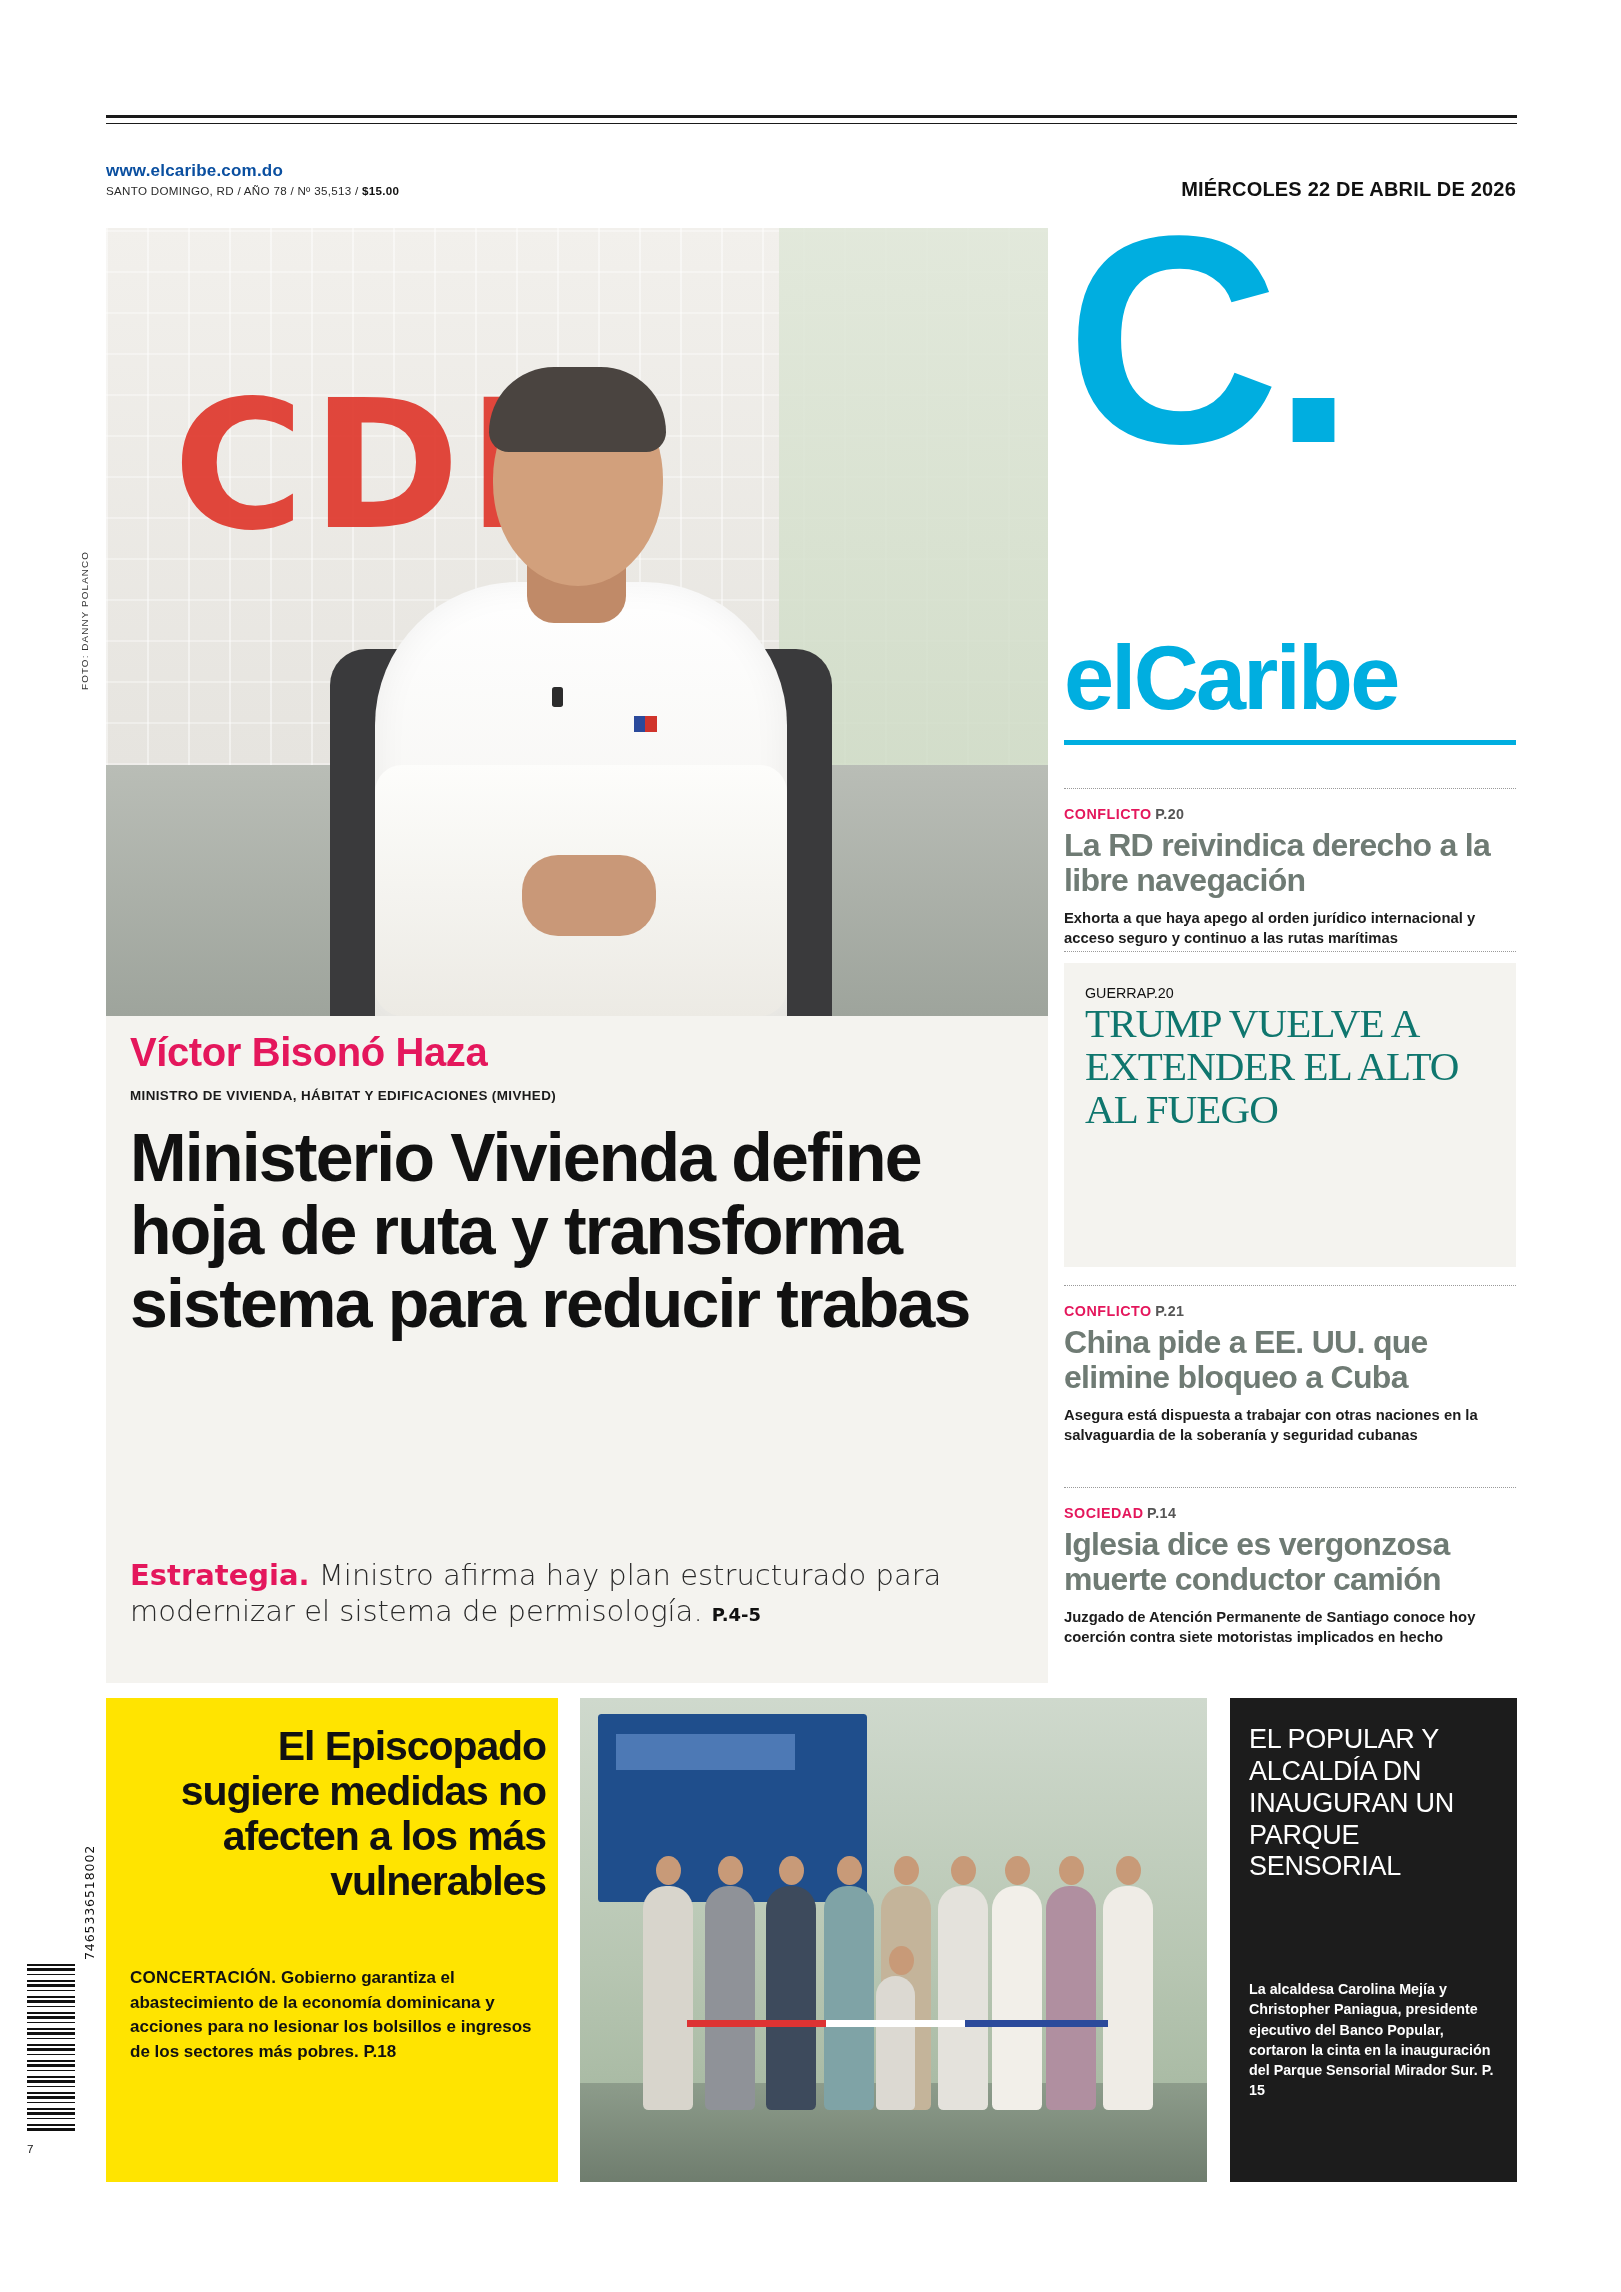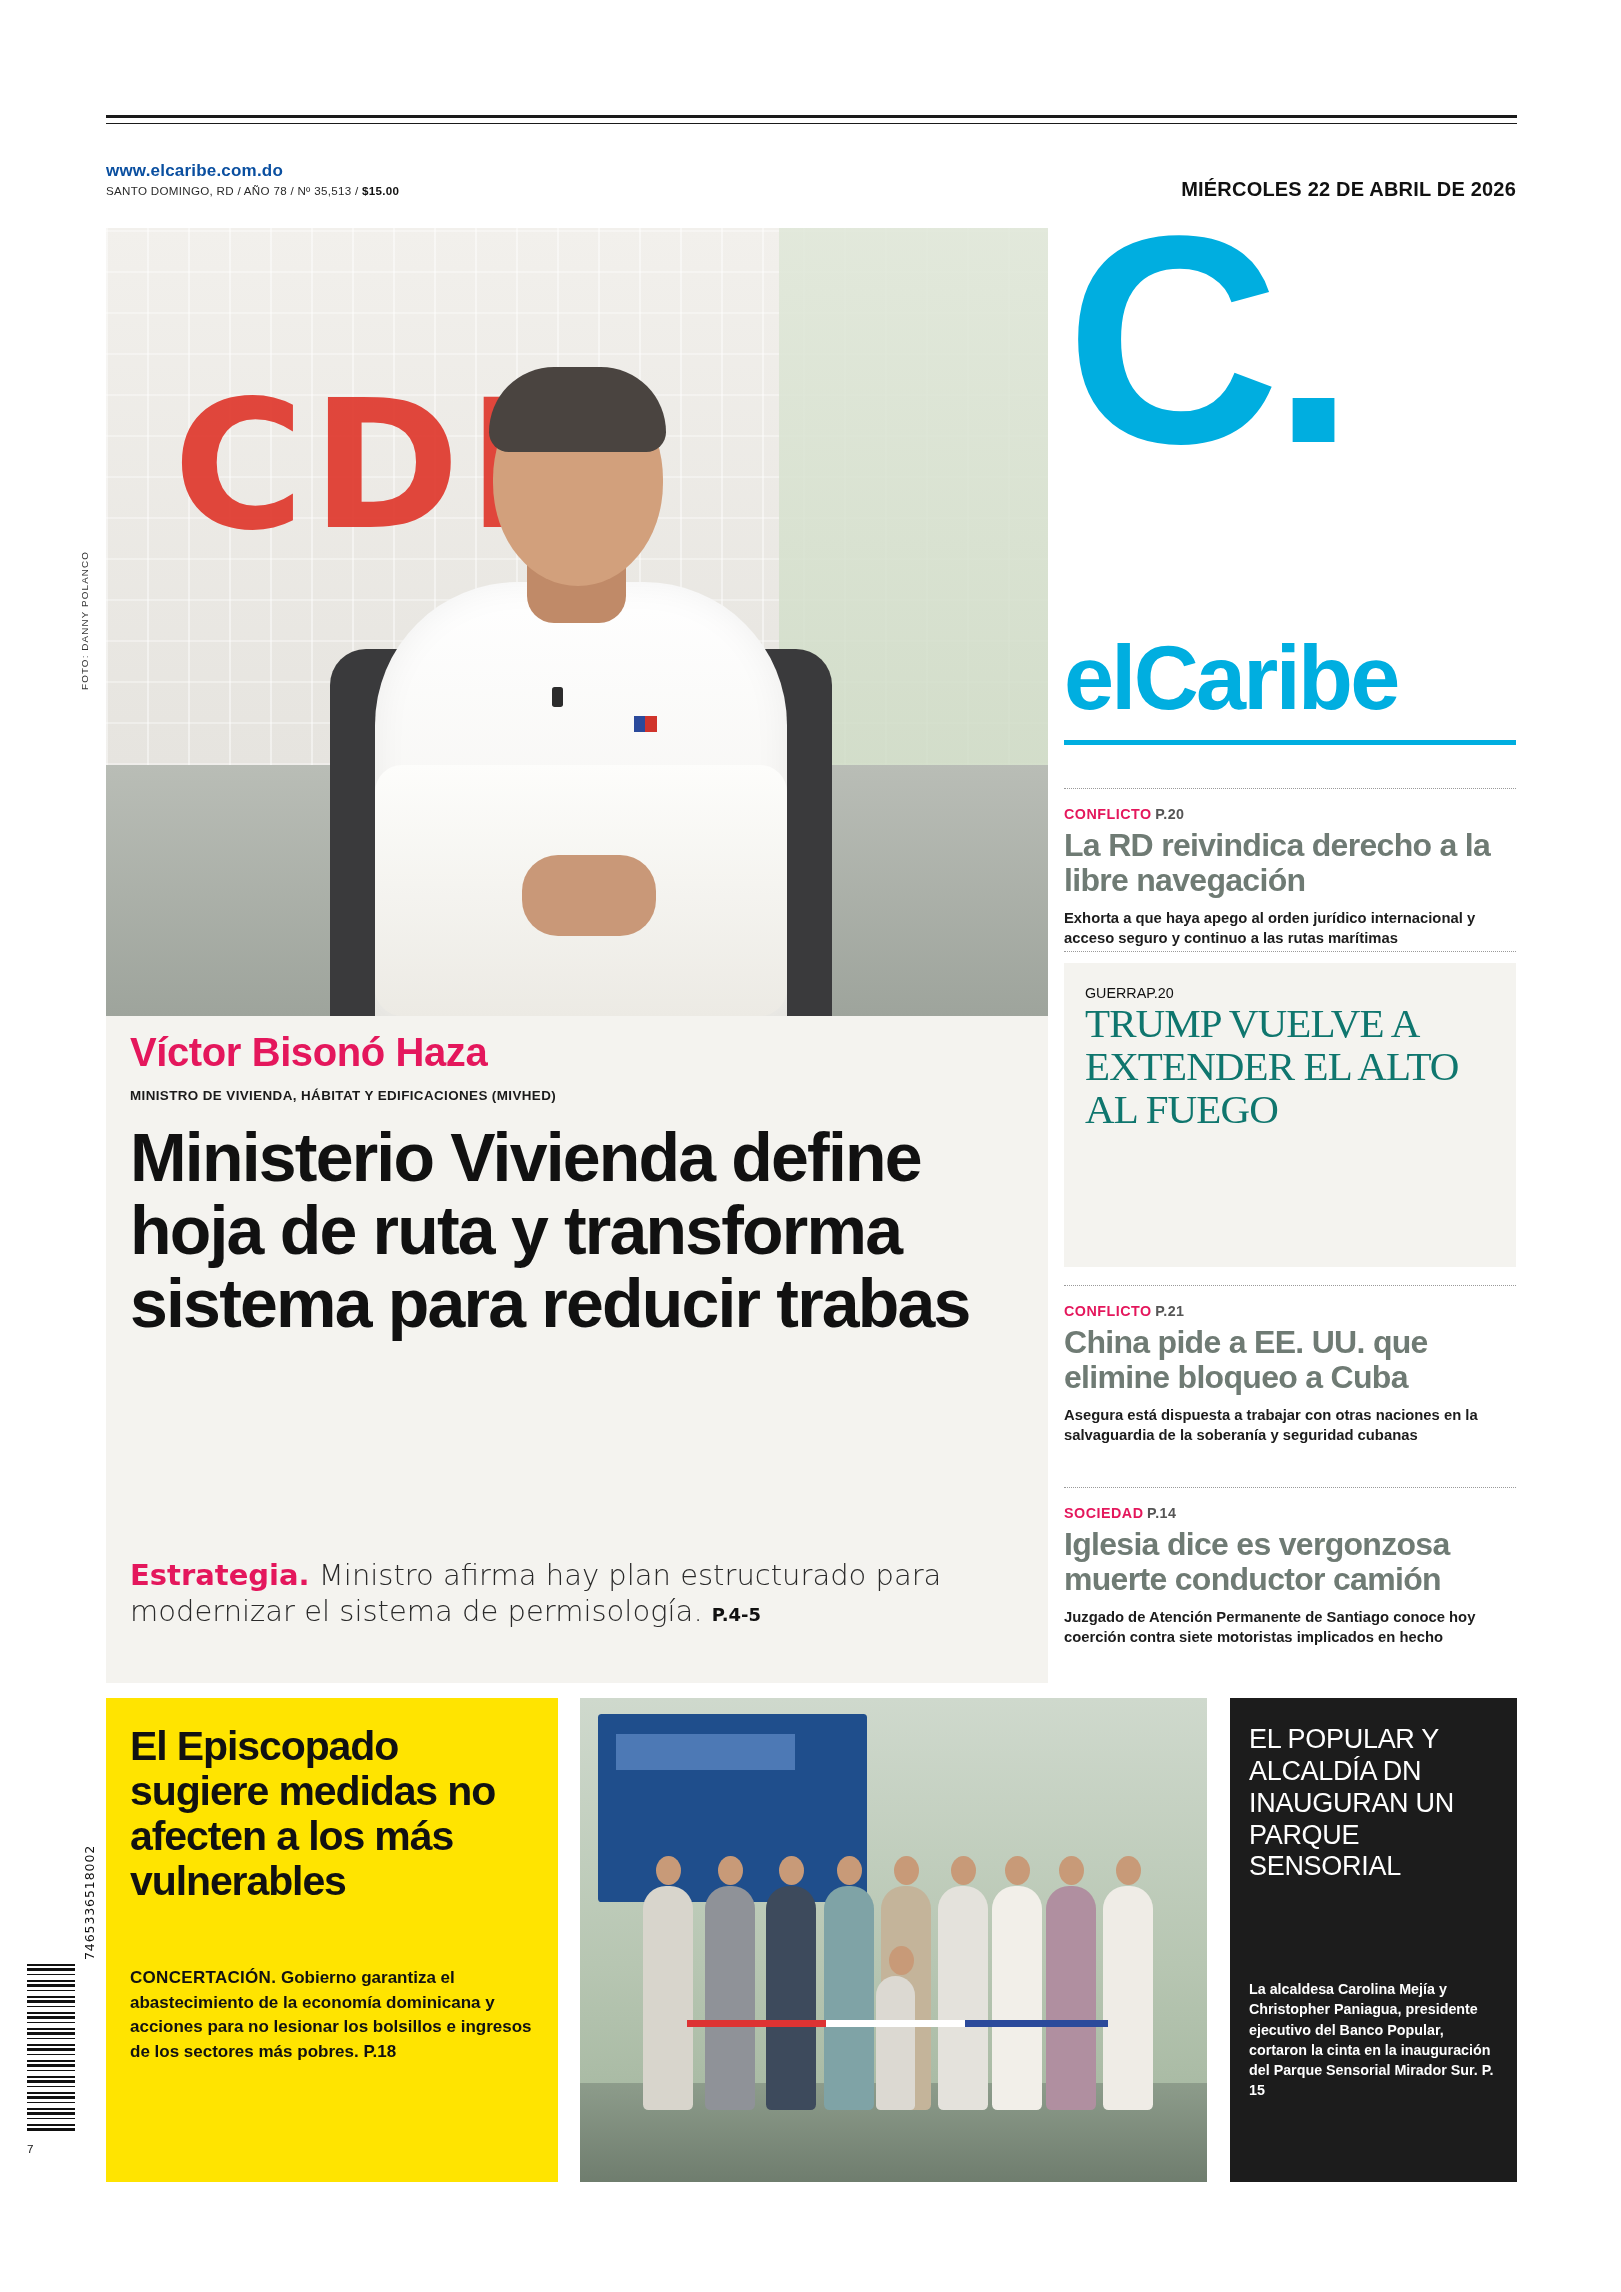--- a/index.html
+++ b/index.html
@@ -396,20 +396,21 @@
   .yellow-head {
     position: absolute;
     left: 130px;
     top: 1724px;
     width: 416px;
     font-size: 41px;
     line-height: 1.1;
     font-weight: bold;
     letter-spacing: -1.1px;
     color: #111;
+    text-align: right;
   }
   .yellow-deck {
     position: absolute;
     left: 130px;
     top: 1966px;
     width: 407px;
     font-size: 17px;
     line-height: 1.45;
     font-weight: bold;
     color: #111;

